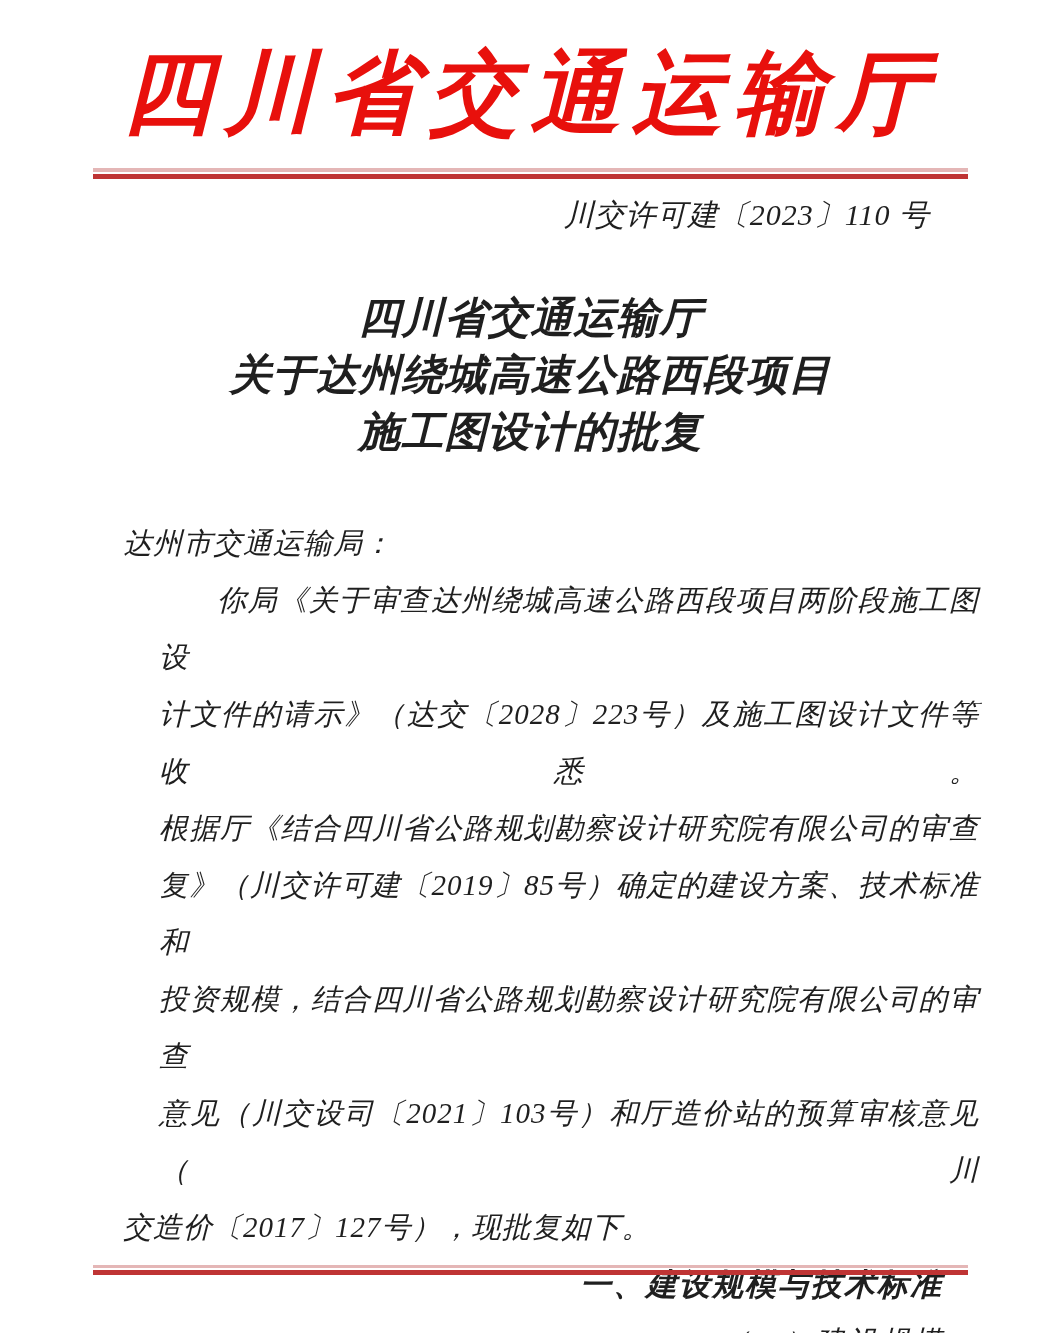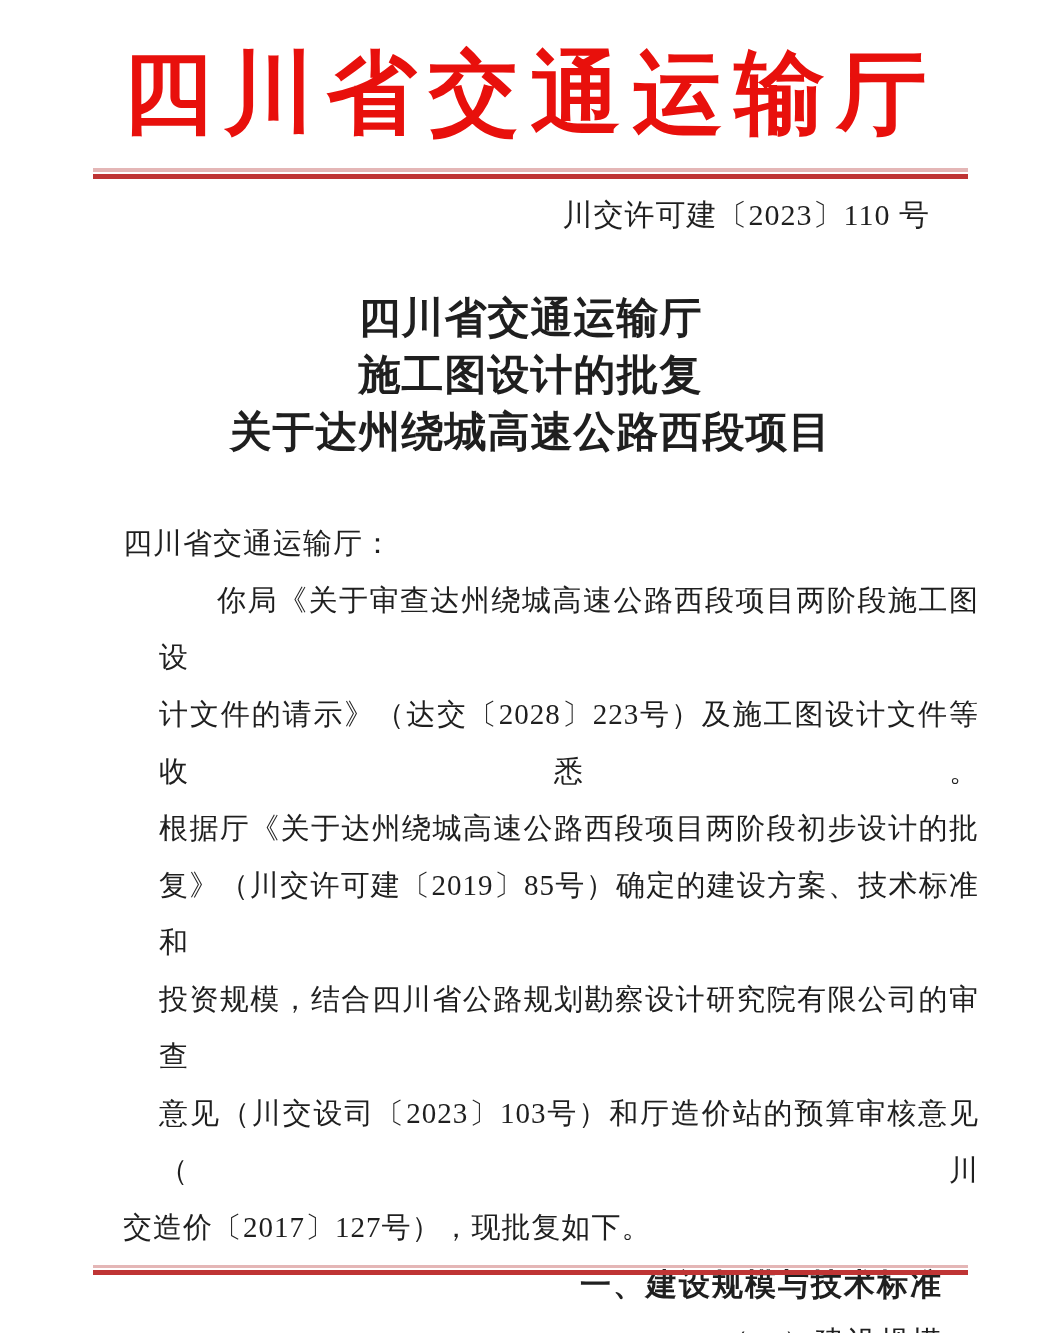--- a/index.html
+++ b/index.html
@@ -10,20 +10,21 @@
   }
   html,body{margin:0;padding:0;background:#f3f3f3;}
   .page{
     position:relative;
     width:1061px;height:1333px;
     margin:0 auto;
     background:#ffffff;
     overflow:hidden;
     font-family:"Liberation Serif","DejaVu Serif",serif;
     color:var(--text);
+    font-style:italic;
   }
   
   .agency{
     margin:44px 0 0 0;
     text-align:center;
     font-size:90px;
     line-height:100px;
     font-weight:bold;
     letter-spacing:12px;
     color:var(--agency_red);
@@ -97,33 +98,33 @@
   <div class="rule rule-top">
     <div class="light"></div>
     <div class="gap"></div>
     <div class="dark"></div>
   </div>
 
   <div class="doc-number">川交许可建〔2023〕110 号</div>
 
   <section class="title-block">
     <div>四川省交通运输厅</div>
+    <div>关于达州绕城高速公路西段项目</div>
     <div>施工图设计的批复</div>
-    <div>关于达州绕城高速公路西段项目</div>
   </section>
 
   <section class="body">
-    <div class="line">四川省交通运输厅：</div>
+    <div class="line">达州市交通运输局：</div>
 
     <div class="line indent fill">你局《关于审查达州绕城高速公路西段项目两阶段施工图设</div>
     <div class="line fill">计文件的请示》（达交〔2028〕223号）及施工图设计文件等收悉。</div>
-    <div class="line fill">根据厅《关于达州绕城高速公路西段项目两阶段初步设计的批</div>
+    <div class="line fill">根据厅《结合四川省公路规划勘察设计研究院有限公司的审查</div>
     <div class="line fill">复》（川交许可建〔2019〕85号）确定的建设方案、技术标准和</div>
     <div class="line fill">投资规模，结合四川省公路规划勘察设计研究院有限公司的审查</div>
-    <div class="line fill">意见（川交设司〔2023〕103号）和厅造价站的预算审核意见（川</div>
+    <div class="line fill">意见（川交设司〔2021〕103号）和厅造价站的预算审核意见（川</div>
     <div class="line">交造价〔2017〕127号），现批复如下。</div>
 
     <div class="line indent heading">一、建设规模与技术标准</div>
 
     <div class="line indent subheading">（一）建设规模</div>
 
   </section>
 
   <div class="rule rule-bottom">
     <div class="light"></div>

